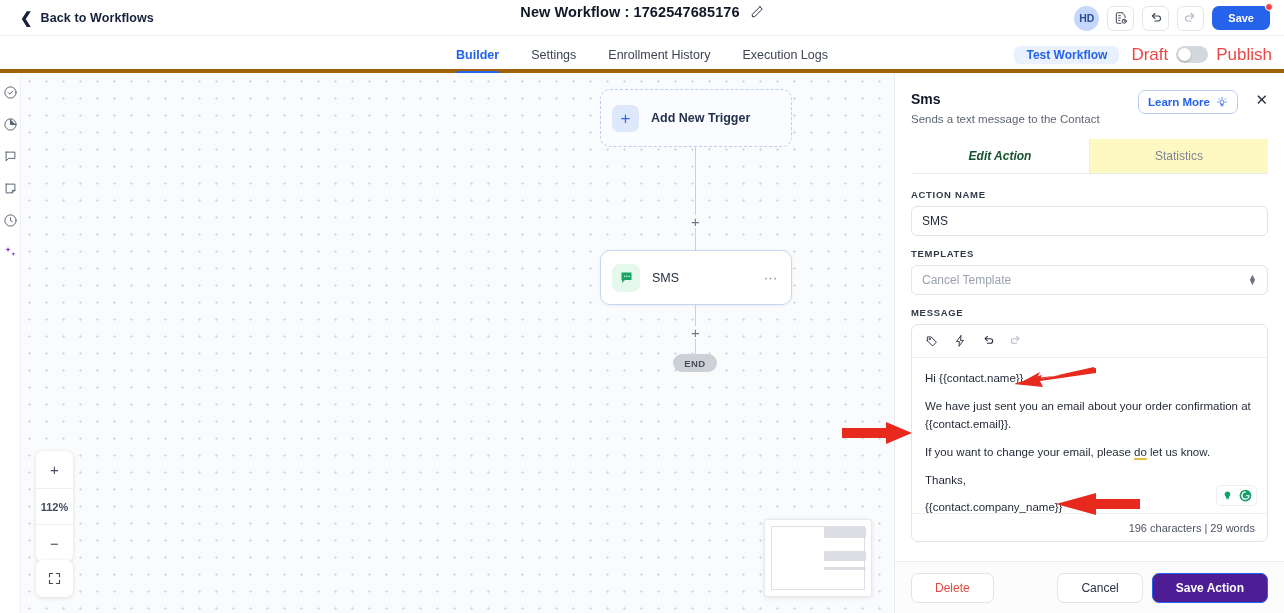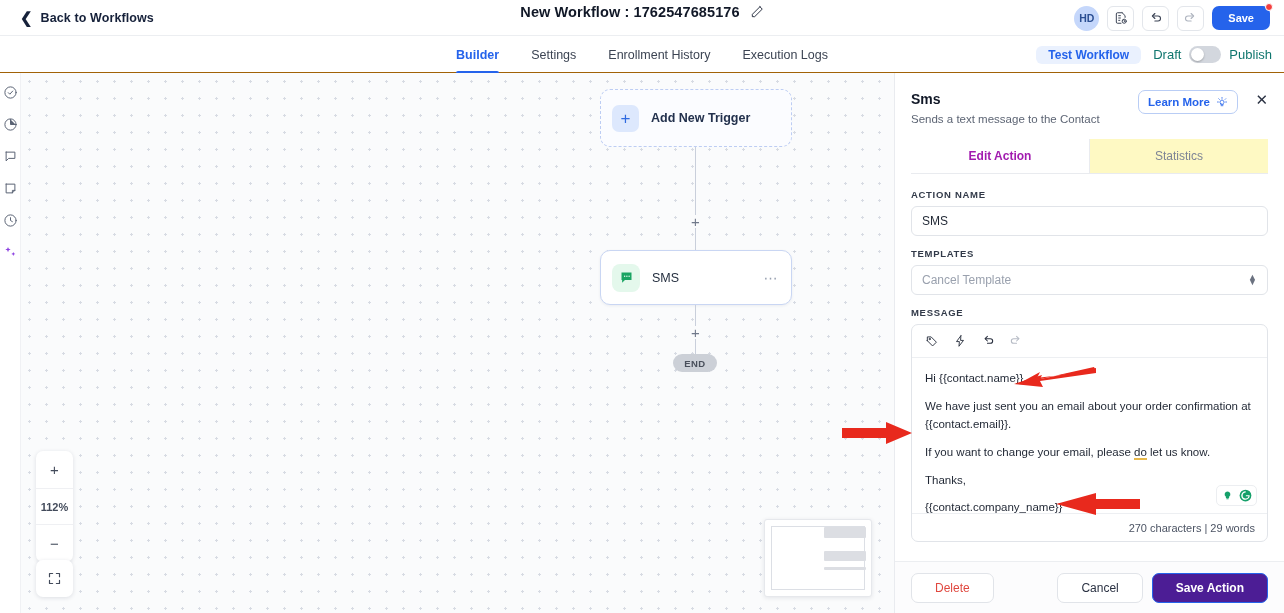--- a/index.html
+++ b/index.html
@@ -58,21 +58,21 @@
   }
   .save-dot {
     position: absolute; top: -3px; right: -3px;
     width: 8px; height: 8px; border-radius: 50%; background: #f43f3f;
     border: 1.5px solid #fff;
   }
 
   
   .tabbar {
     position: absolute; top: 36px; left: 0; width: 1284px; height: 37px;
-    border-bottom: 1px solid #a16207; background: #fff;
+    border-bottom: 4px solid #a16207; background: #fff;
   }
   .tabs {
     position: absolute; left: 0; right: 0; top: 0; height: 37px;
     display: flex; align-items: center; justify-content: center; gap: 32px;
   }
   .tab {
     font-size: 12.5px; color: #3c4453; cursor: pointer;
     height: 37px; display: flex; align-items: center; position: relative;
   }
   .tab.active { color: #2563eb; font-weight: 600; }
@@ -83,21 +83,21 @@
   .tab-right {
     position: absolute; right: 12px; top: 0; height: 37px;
     display: flex; align-items: center; gap: 12px;
   }
   .test-wf {
     background: #eaf1fe; color: #2563eb; font-size: 12px; font-weight: 600;
     padding: 2px 12px; border-radius: 6px; cursor: pointer; border: none;
     font-family: "Liberation Sans", sans-serif;
   }
   .toggle-group { display: flex; align-items: center; gap: 8px; }
-  .toggle-lbl { font-size: 13px; color: #0f766e; }
+  .toggle-lbl { font-size: 17px; color: #ef4444; }
   .switch {
     width: 32px; height: 17px; border-radius: 10px; background: #d3d7de;
     position: relative; cursor: pointer;
   }
   .switch .knob {
     position: absolute; top: 2px; left: 2px; width: 13px; height: 13px;
     border-radius: 50%; background: #fff;
     box-shadow: 0 1px 2px rgba(0,0,0,.25);
   }
 
@@ -214,21 +214,21 @@
   }
   .close-x {
     position: absolute; right: 16px; top: 19px;
     font-size: 15px; color: #2b3243; cursor: pointer; line-height: 1;
   }
   .panel-tabs { display: flex; margin-top: 14px; border-bottom: 1px solid #e9ebef; }
   .ptab {
     flex: 1; text-align: center; font-size: 12px; padding: 10px 0;
     cursor: pointer; color: #2d3545;
   }
-  .ptab.active { font-weight: 600; color: #a21caf; background: #fff; }
+  .ptab.active { font-weight: 600; color: #14532d; background: #fff; font-style: italic; }
   .ptab.inactive { color: #7d8495; background: #fef9c3; border-left: 1px solid #e9ebef; }
 
   .panel-body { flex: 1; padding: 15px 16px 0 16px; overflow: hidden; }
   .flabel {
     font-size: 9.5px; font-weight: 700; color: #323a49;
     letter-spacing: .7px; margin-bottom: 6px;
   }
   .finput {
     width: 100%; height: 30px; border: 1px solid #e1e4e9; border-radius: 6px;
     font-size: 12px; color: #1f2633; padding: 0 10px;
@@ -518,21 +518,21 @@
                 <path d="M12 5.5a4.6 4.6 0 0 0-2.6 8.4v1.9h5.2v-1.9A4.6 4.6 0 0 0 12 5.5z" fill="#15a06a"></path>
                 <rect x="10" y="16.4" width="4" height="1.6" rx=".8" fill="#15a06a"></rect>
               </svg>
               <svg width="15" height="15" viewBox="0 0 24 24">
                 <circle cx="12" cy="12" r="9.4" fill="#15a06a"></circle>
                 <path d="M12.3 7.2a4.8 4.8 0 1 0 4.6 6.1h-4.3v-1.9h6.1a6.8 6.8 0 1 1-6.4-6.1z" fill="#fff"></path>
               </svg>
             </div>
           </div>
 
-          <div class="ed-count">270 characters | 29 words</div>
+          <div class="ed-count">196 characters | 29 words</div>
         </div>
       </div>
     </div>
 
     <div class="panel-foot">
       <button class="btn btn-delete">Delete</button>
       <div class="spacer"></div>
       <button class="btn">Cancel</button>
       <button class="btn btn-primary">Save Action</button>
     </div>

